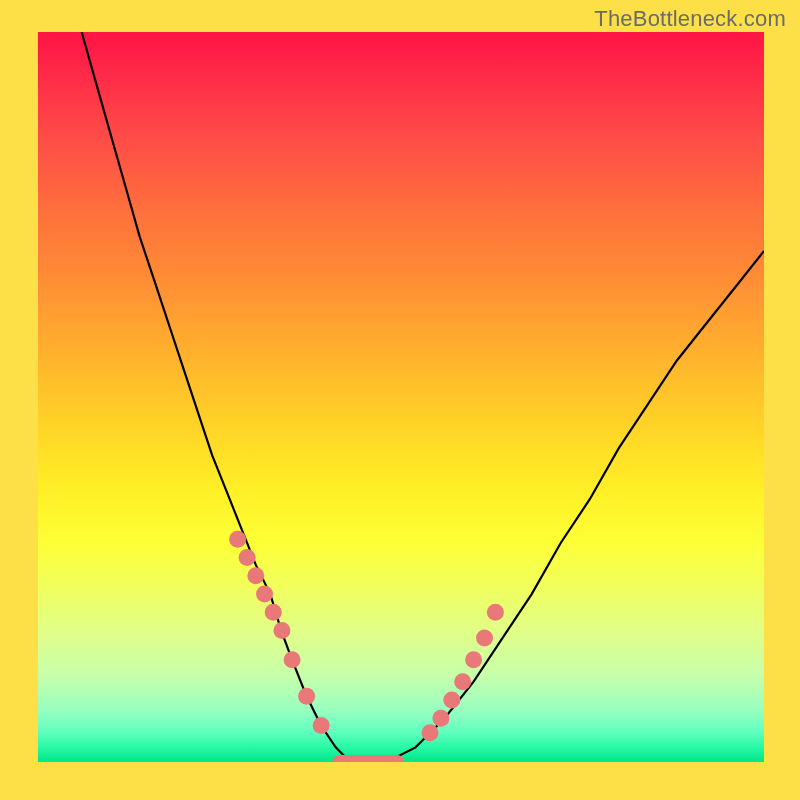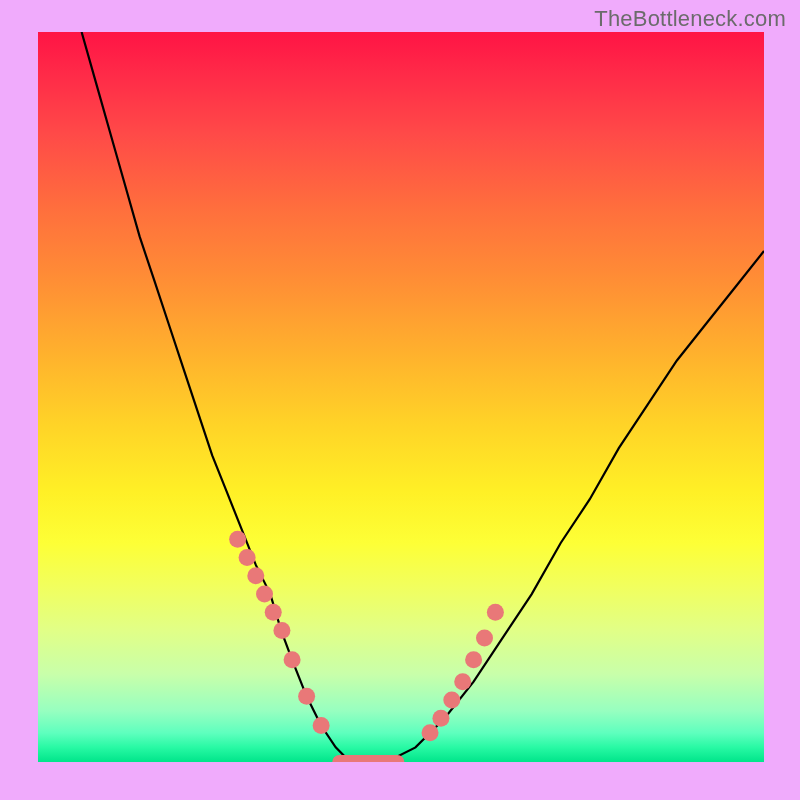--- a/index.html
+++ b/index.html
@@ -8,21 +8,21 @@
     width: 800px;
     height: 800px;
     overflow: hidden;
     background: #000;
     font-family: Arial, Helvetica, sans-serif;
   }
   .stage {
     position: relative;
     width: 800px;
     height: 800px;
-    background: #f0abfc;
+    background: #fde047;
     text-align: right;
   }
   .watermark {
     position: absolute;
     top: 6px;
     right: 14px;
     color: #6b6b6b;
     font-size: 22px;
     font-weight: 500;
     letter-spacing: 0.2px;

